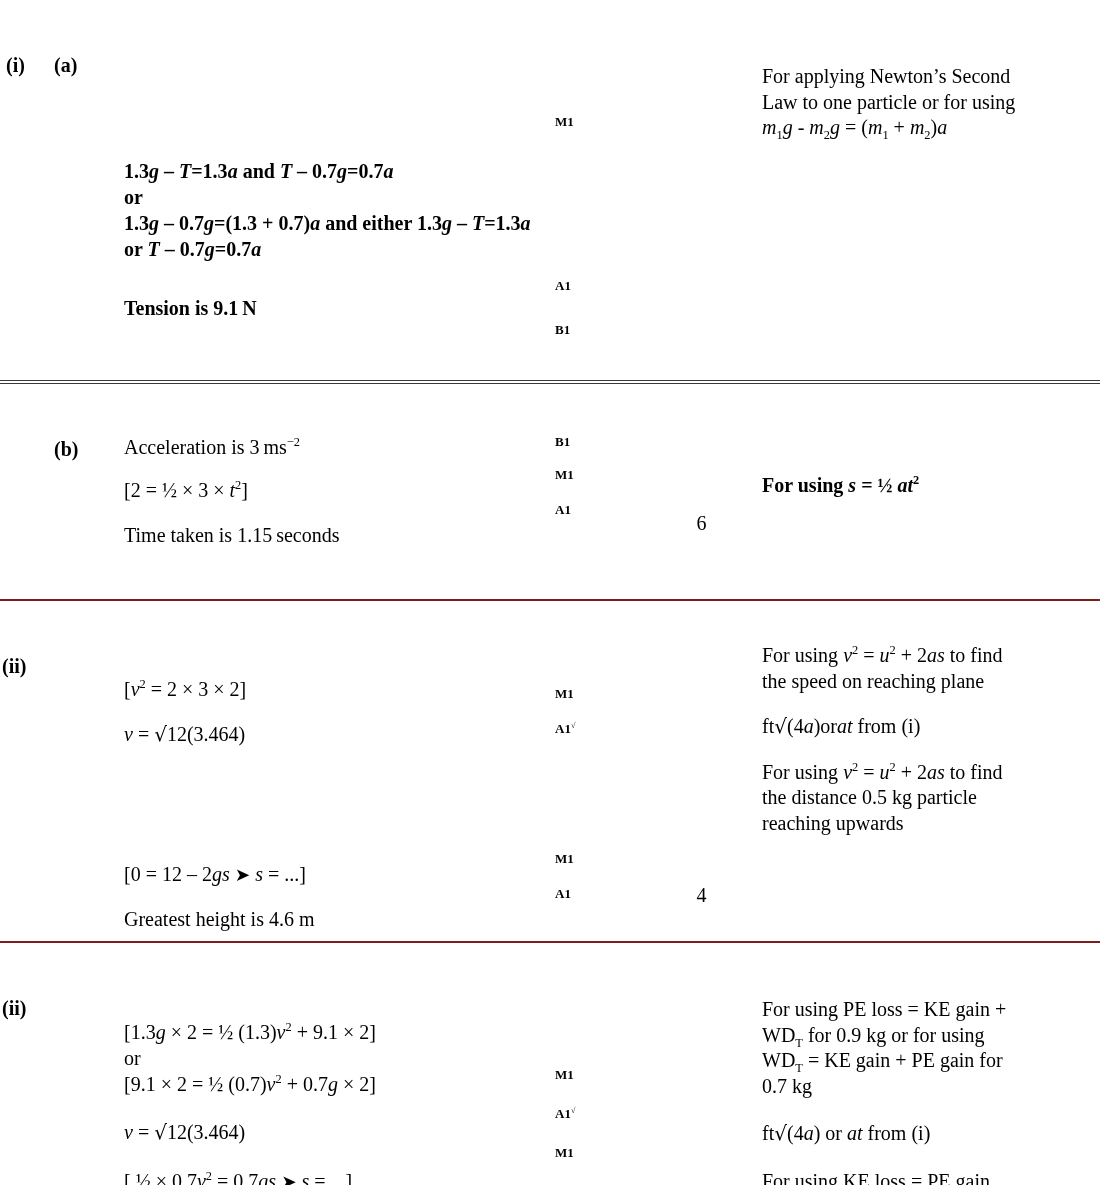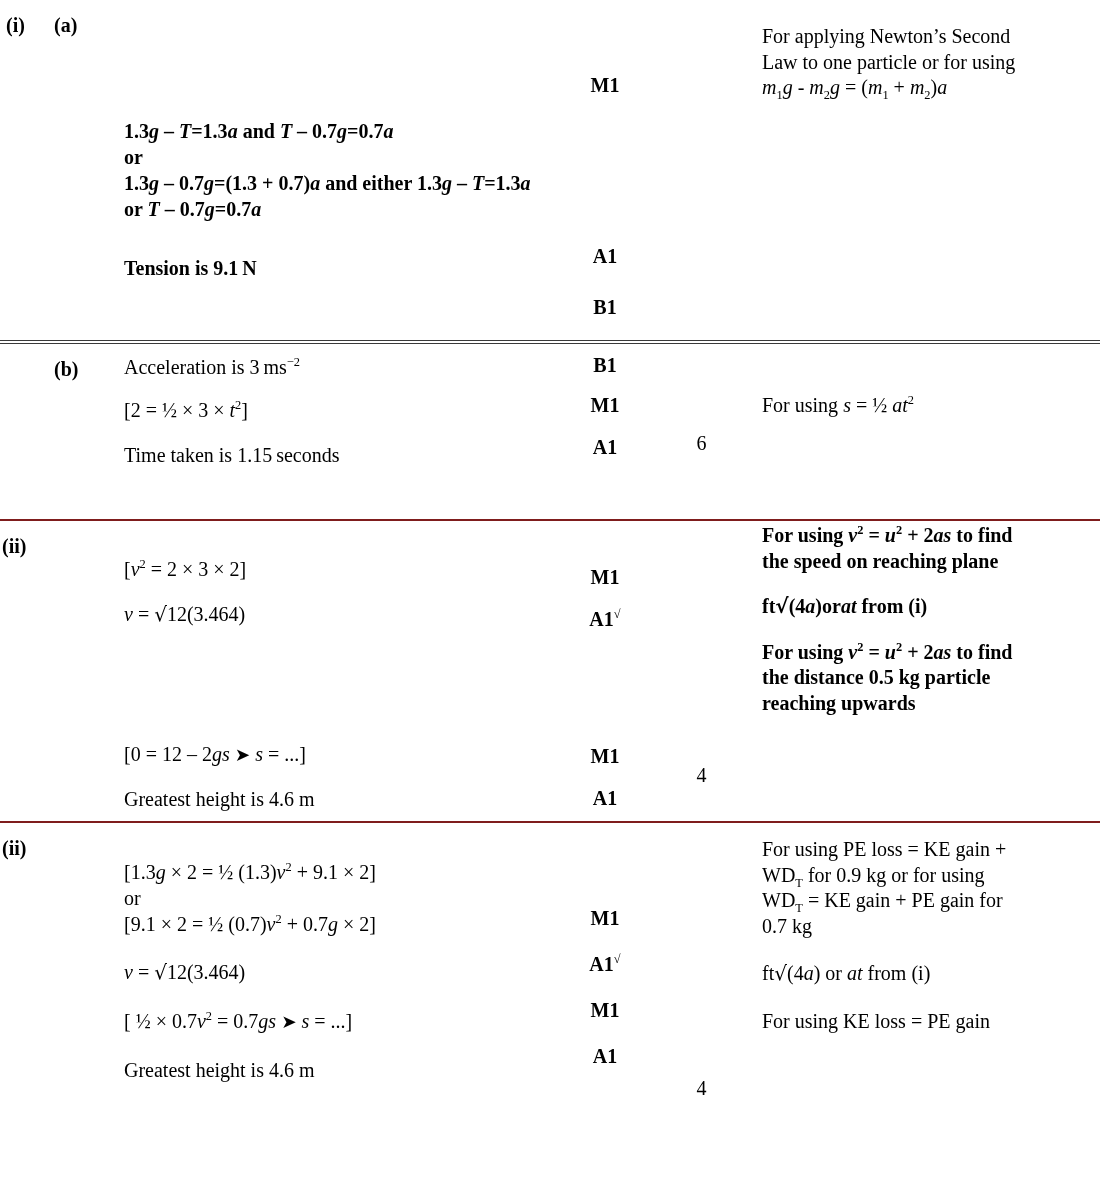--- a/index.html
+++ b/index.html
@@ -41,20 +41,21 @@
   .vr-total { border-right: 2px solid #3a3a3a; }
 
   
   .row-thick > td { border-top: 4px double #3a3a3a; }
   .row-thin  > td { border-top: 2px solid #7f1d1d; }
 
   .cell {
     position: relative;
     height: 100%;
     box-sizing: border-box;
+    margin-top: 40px;
   }
 
   .part-label {
     font-weight: bold;
     font-size: 20px;
     padding-top: 14px;
     padding-left: 6px;
     white-space: nowrap;
   }
   .part-label .roman {
@@ -73,23 +74,23 @@
     line-height: 1.30;
     padding-left: 14px;
     padding-right: 6px;
   }
   .work .blk { margin: 0; }
   .work .gap-sm { height: 14px; }
   .work .gap-md { height: 30px; }
   .work .gap-lg { height: 52px; }
 
   .marks {
-    font-size: 20px;
+    font-size: 13px;
     font-weight: bold;
-    text-align: center;
+    text-align: left;
   }
   .marks .mk { position: relative; }
 
   .totals {
     font-size: 20px;
     text-align: center;
   }
 
   .notes {
     font-size: 20px;
@@ -214,21 +215,21 @@
     </td>
 
     <td class="vr-total">
       <div class="cell totals pad-top-b" style="height:175px;">
         <div style="height:78px;"></div>
         <div>6</div>
       </div>
     </td>
 
     <td>
-      <div class="cell notes pad-top-b" style="height:175px;">
+      <div class="cell notes pad-top-b" style="height:175px;font-weight:bold;">
         <div style="height:39px;"></div>
         <div class="blk">For using <i>s</i> = ½ <i>at</i><sup class="exp">2</sup></div>
       </div>
     </td>
   </tr>
 
   <tr class="row-thin">
     <td class="vr-part">
       <div class="cell part-label" style="height:300px;padding-left:2px;">
         <span class="roman">(ii)</span>
@@ -262,21 +263,21 @@
     </td>
 
     <td class="vr-total">
       <div class="cell totals" style="height:300px;">
         <div style="height:243px;"></div>
         <div>4</div>
       </div>
     </td>
 
     <td>
-      <div class="cell notes" style="height:228px;padding-top:2px;font-weight:bold;">
+      <div class="cell notes" style="height:228px;padding-top:2px;">
         <div class="blk">For using <i>v</i><sup class="exp">2</sup> = <i>u</i><sup class="exp">2</sup> + 2<i>as</i> to find</div>
         <div class="blk">the speed on reaching plane</div>
         <div style="height:20px;"></div>
         <div class="blk">ft<span class="rad">√</span>(4<i>a</i>)or<i>at</i> from (i)</div>
         <div style="height:20px;"></div>
         <div class="blk">For using <i>v</i><sup class="exp">2</sup> = <i>u</i><sup class="exp">2</sup> + 2<i>as</i> to find</div>
         <div class="blk">the distance 0.5 kg particle</div>
         <div class="blk">reaching upwards</div>
       </div>
     </td>

